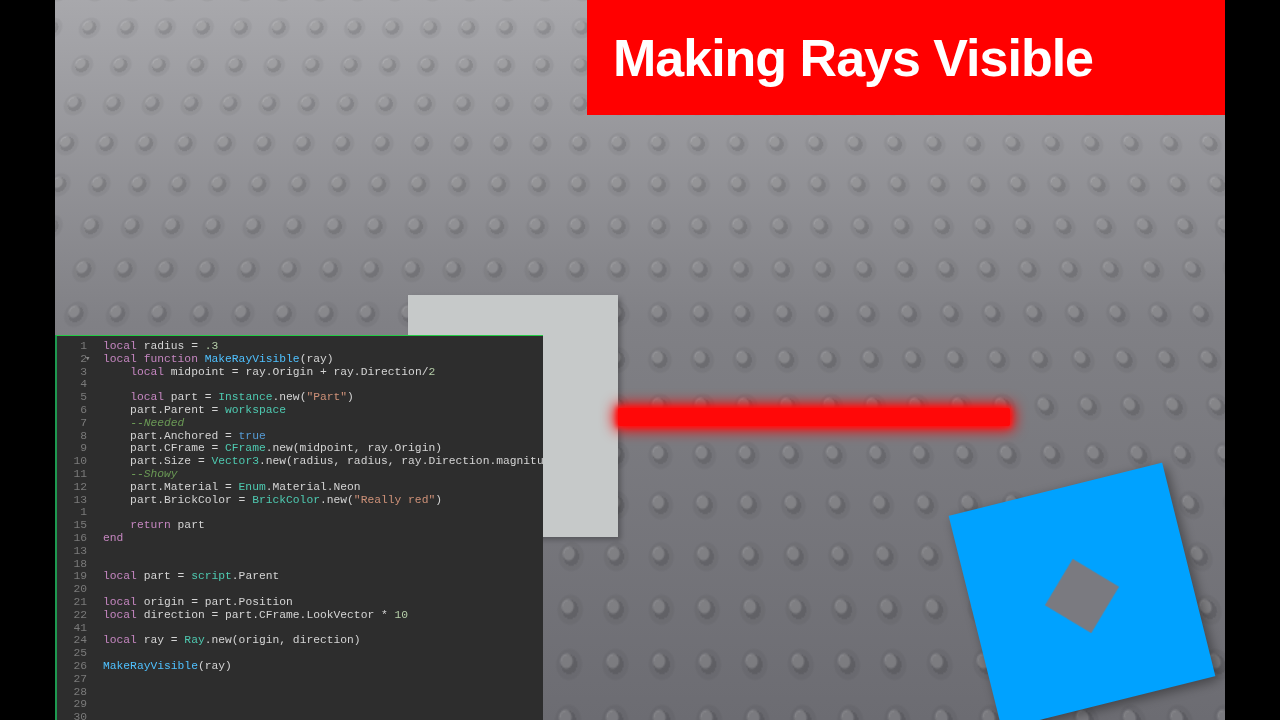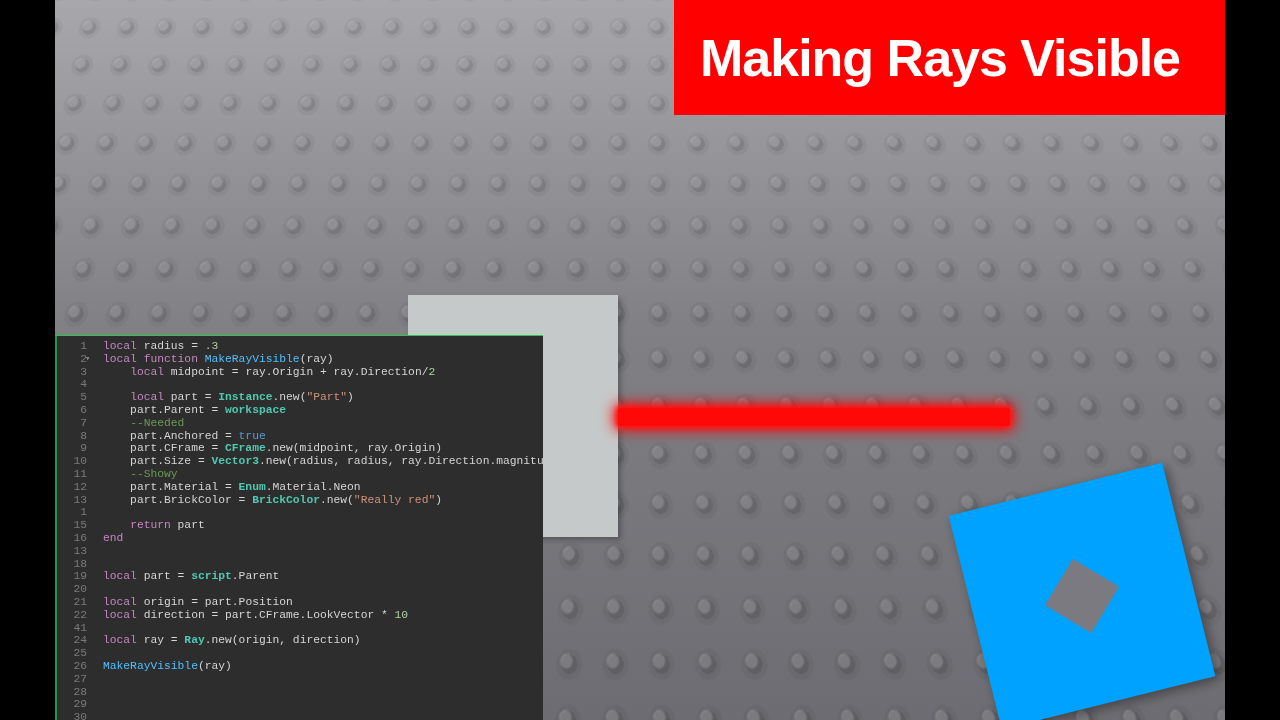--- a/index.html
+++ b/index.html
@@ -51,21 +51,21 @@
     background-size: 34px 34px;
     transform: perspective(900px) rotateX(18deg) scale(1.08) translate(-2px,-2px);
     transform-origin: 50% 0%;
   }
 
   
   .banner {
     position: absolute;
     top: 0;
     right: 55px;
-    width: 551px;
+    width: 638px;
     height: 115px;
     background: #ff0000;
     color: #fff;
     font-weight: 900;
     font-size: 52px;
     display: flex;
     align-items: center;
     padding-left: 26px;
     letter-spacing: -1px;
     z-index: 50;
@@ -154,22 +154,22 @@
     flex: 1;
     padding: 4px 0 0 10px;
     white-space: pre;
     overflow: hidden;
   }
   .code div { height: 12.8px; }
   .kw { color: #c586c0; margin-top: 40px; }
   .fn { color: #4fc1ff; text-align: center; }
   .str { color: #ce9178; }
   .num { color: #b5cea8; }
-  .com { color: #6a9955; }
-  .glb { color: #4ec9b0; font-weight: bold; }
+  .com { color: #6a9955; font-style: italic; }
+  .glb { color: #4ec9b0; }
   .id { color: #d4d4d4; }
   .bool { color: #569cd6; text-align: right; }
   .fold {
     position:absolute;
     left:28px;
     top:17px;
     color:#888;
     font-size:9px;
   }
 </style>

